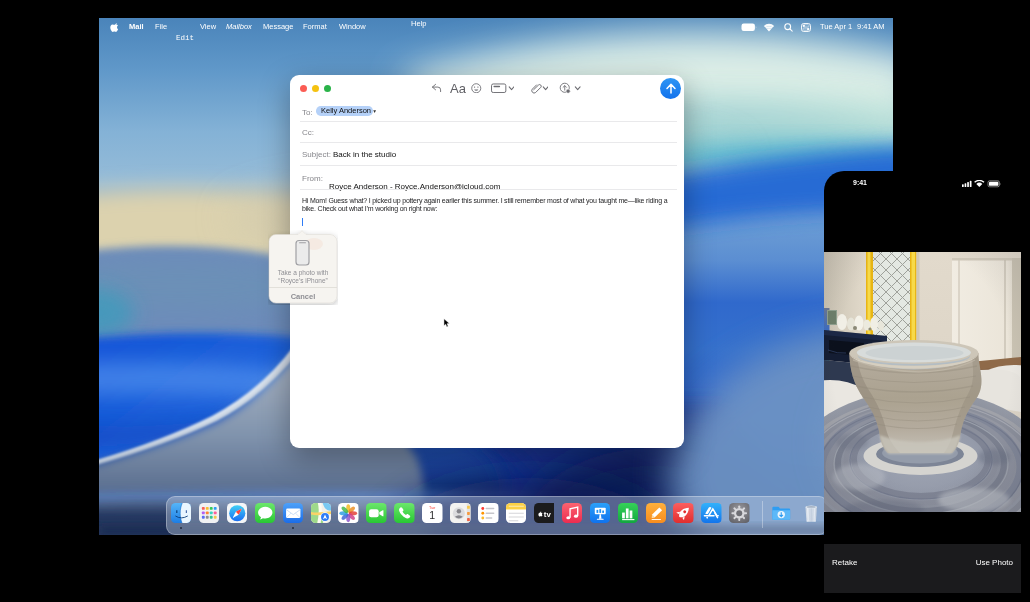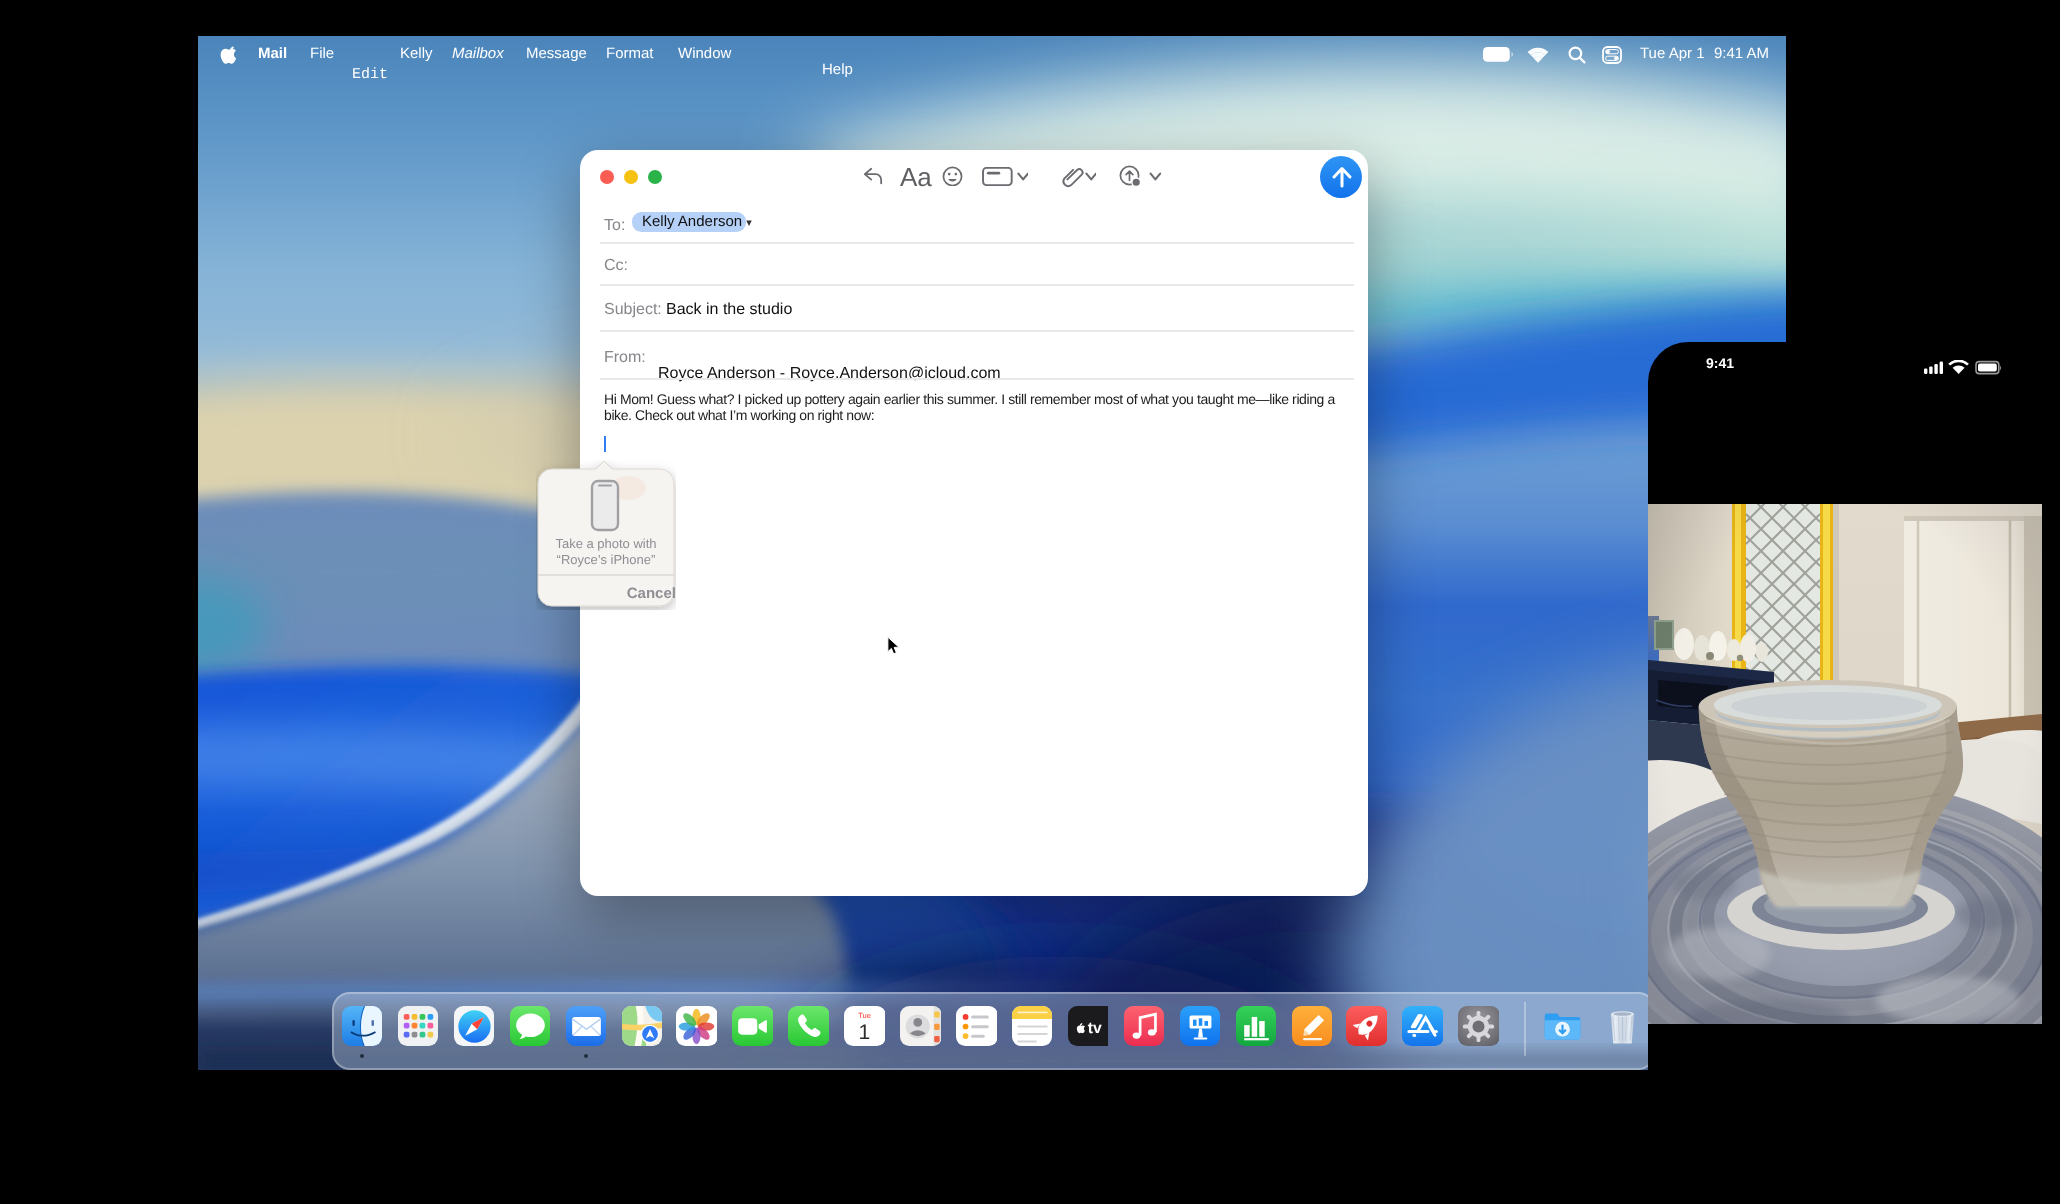--- a/index.html
+++ b/index.html
@@ -93,26 +93,26 @@
   </svg>
 </div>
 
 <div class="abs" id="menubar" style="left:99px;top:18px;width:794px;height:19px;color:#fff;font-size:7.5px;">
   <svg class="abs" style="left:11px;top:4.5px" width="9" height="10" viewBox="0 0 9 10">
     <path fill="#fff" d="M6.4,1.1c0.05,0.55-0.15,1.05-0.5,1.4C5.55,2.9,5.05,3.15,4.55,3.1C4.5,2.6,4.75,2.05,5.05,1.75 C5.4,1.35,5.95,1.1,6.4,1.1z M7.7,7.35c-0.25,0.6-0.4,0.85-0.7,1.35C6.6,9.4,6.05,10.2,5.35,10.2c-0.6,0-0.8-0.4-1.6-0.4 c-0.8,0-1,0.4-1.6,0.4C1.45,10.2,0.95,9.45,0.5,8.75c-1.1-1.85-1.25-4-0.55-5.15C0.45,2.8,1.2,2.3,2,2.3c0.75,0,1.25,0.4,1.85,0.4 c0.6,0,0.95-0.4,1.85-0.4c0.7,0,1.4,0.4,1.9,1.05C6.1,4.25,6.35,6.45,7.7,7.35z" transform="scale(0.95) translate(0.8,-0.8)"></path>
   </svg>
   <span class="abs" style="left:30px;top:4px;font-weight:bold;">Mail</span>
   <span class="abs" style="left:56px;top:4px;">File</span>
   <span class="abs" style="left:77px;top:16px;font-family:Liberation Mono, monospace;">Edit</span>
-  <span class="abs" style="left:101px;top:4px;">Kelly</span>
+  <span class="abs" style="left:101px;top:4px;">View</span>
   <span class="abs" style="left:127px;top:4px;font-style:italic;">Mailbox</span>
   <span class="abs" style="left:164px;top:4px;">Message</span>
   <span class="abs" style="left:204px;top:4px;">Format</span>
   <span class="abs" style="left:240px;top:4px;">Window</span>
-  <span class="abs" style="left:276px;top:12px;padding-left:36px;">Help</span>
+  <span class="abs" style="left:276px;top:1px;padding-left:36px;">Help</span>
 
   <svg class="abs" style="left:642px;top:5px" width="16" height="9" viewBox="0 0 16 9">
     <rect x="0.5" y="0.5" width="13.4" height="7.4" rx="2.2" fill="#fff"></rect>
     <path d="M14.8,2.9 q1.1,1.3 0,2.6z" fill="#fff" opacity="0.85"></path>
   </svg>
   <svg class="abs" style="left:664px;top:5px" width="12" height="9" viewBox="0 0 12 9">
     <path d="M6,8.4 L3.9,6.2 a3.2,3.2 0 0 1 4.2,0 Z" fill="#fff"></path>
     <path d="M2.4,4.6 a5.2,5.2 0 0 1 7.2,0 L8.1,6.1 a3.2,3.2 0 0 0 -4.2,0 Z" fill="#fff" opacity="0.95"></path>
     <path d="M0.8,3 a7.4,7.4 0 0 1 10.4,0 L9.6,4.6 a5.2,5.2 0 0 0 -7.2,0 Z" fill="#fff" opacity="0.95"></path>
   </svg>
@@ -197,21 +197,21 @@
         <feDropShadow dx="0" dy="2" stdDeviation="3" flood-color="#000" flood-opacity="0.25"></feDropShadow>
       </filter>
     </defs>
     <path filter="url(#psh)" d="M8,4.5 L30,4.5 L34,0.5 L38,4.5 L62,4.5 a7,7 0 0 1 7,7 L69,66 a7,7 0 0 1 -7,7 L8,73 a7,7 0 0 1 -7,-7 L1,11.5 a7,7 0 0 1 7,-7 Z" fill="#f6f4f0" stroke="#dad6d0" stroke-width="0.5"></path>
     <ellipse cx="46" cy="14" rx="9" ry="6" fill="#f3c9b0" opacity="0.22"></ellipse>
     <rect x="28" y="10.5" width="13" height="24.5" rx="3" fill="#ebebeb" stroke="#a0a0a4" stroke-width="1.2"></rect>
     <rect x="31" y="12.2" width="7" height="1.1" rx="0.55" fill="#a0a0a4"></rect>
     <line x1="1" y1="57.5" x2="69" y2="57.5" stroke="#dddad4" stroke-width="0.8"></line>
   </svg>
   <div class="abs" style="left:0;top:39px;width:70px;text-align:center;font-size:6.5px;line-height:8px;color:#8e8e93;">Take a photo with<br>“Royce’s iPhone”</div>
-  <div class="abs" style="left:0;top:61.5px;width:70px;text-align:right;font-size:7.5px;font-weight:bold;color:#8e8e93;">Cancel</div>
+  <div class="abs" style="left:0;top:61.5px;width:70px;text-align:center;font-size:7.5px;font-weight:bold;color:#8e8e93;">Cancel</div>
 </div>
 
 <div class="abs" id="dock" style="left:166px;top:496px;width:660px;height:36.5px;border-radius:9px;background:rgba(195,210,230,0.40);border:0.5px solid rgba(255,255,255,0.3);"></div>
 <div class="abs" style="left:170.8px;top:502.8px;width:20.5px;height:20.5px;border-radius:4.6px;overflow:hidden;"><svg width="20.5" height="20.5" viewBox="0 0 30 30">
 <defs>
         <linearGradient id="fg" x1="0" y1="0" x2="0" y2="1">
           <stop offset="0" stop-color="#55b5f8"></stop>
           <stop offset="1" stop-color="#1b7ce4"></stop>
         </linearGradient>
       </defs>
@@ -654,13 +654,17 @@
     <path d="M33.5,102.5 a56.5,9.5 0 0 0 113,0 a56.5,15 0 0 1 -113,0 Z" fill="#b3bdc4"></path>
     <path d="M36,105.5 a54,8 0 0 0 108,0 a54,11.5 0 0 1 -108,0 Z" fill="#cdc6b8" opacity="0.85"></path>
     <path d="M25.4,101 a64.5,13 0 0 0 129,0 a64.5,15.5 0 0 1 -129,0 Z" fill="#d6cfc0"></path>
     <radialGradient id="vign" cx="0.5" cy="0.45" r="0.75">
       <stop offset="0.6" stop-color="#1a1a28" stop-opacity="0"></stop>
       <stop offset="1" stop-color="#1a1a28" stop-opacity="0.13"></stop>
     </radialGradient>
     <rect width="197" height="260" fill="url(#vign)"></rect>
   </svg>
 
+  <div class="abs" style="left:0;top:373px;width:197px;height:49px;background:#1b1b1d;">
+    <div class="abs" style="left:8px;top:14px;font-size:8px;color:#fff;">Retake</div>
+    <div class="abs" style="right:8px;top:14px;font-size:8px;color:#fff;">Use Photo</div>
+  </div>
 </div>
 
 </body></html>

